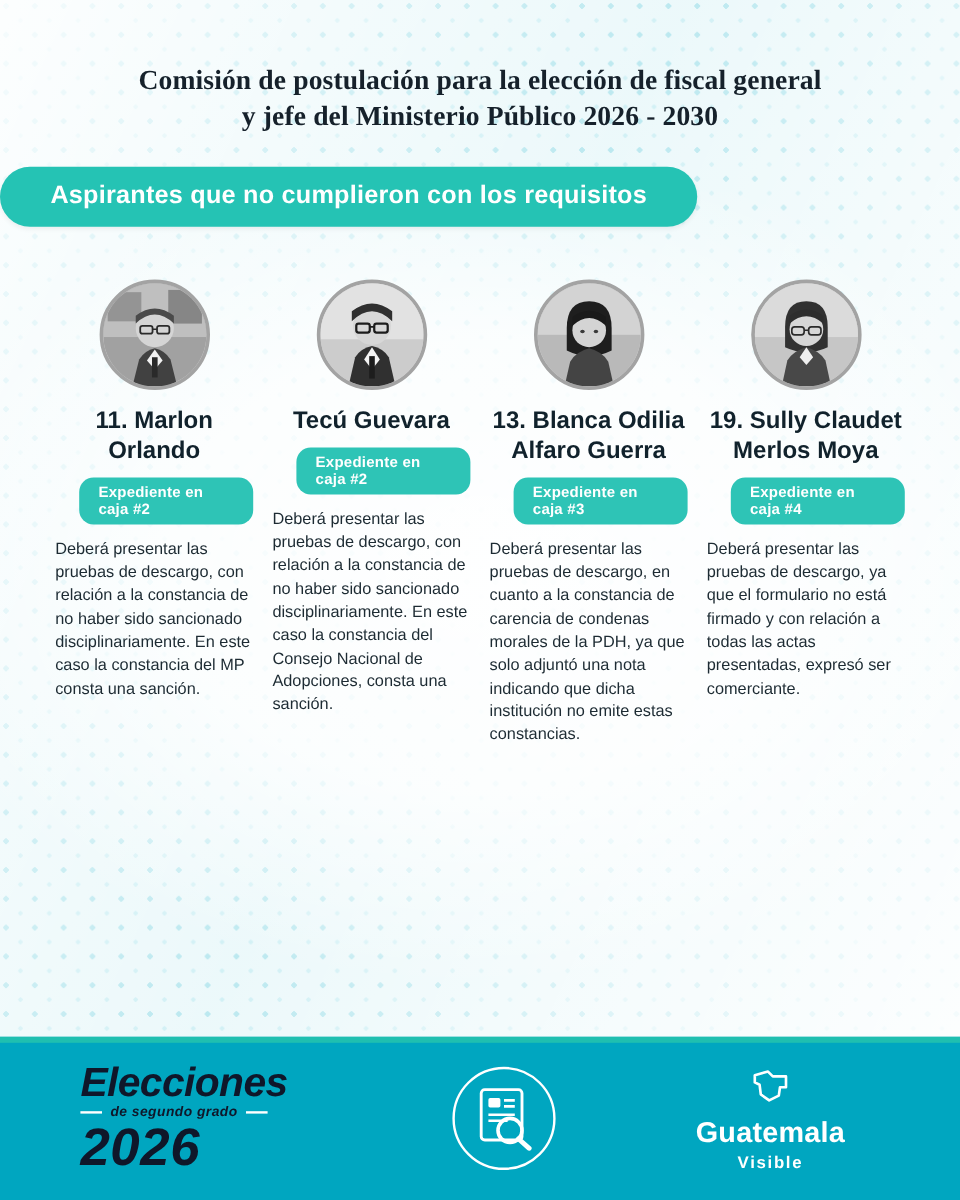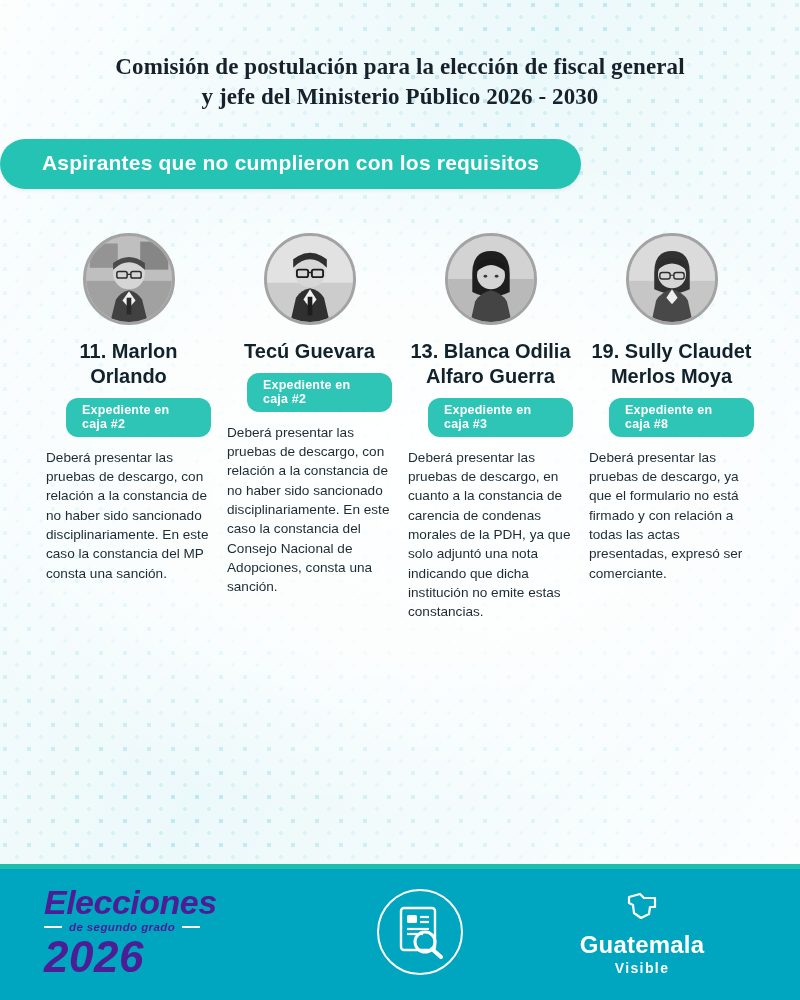--- a/index.html
+++ b/index.html
@@ -128,22 +128,22 @@
     z-index: 3;
   }
   .footer-strip {
     position: absolute;
     left: 0; right: 0; top: 0;
     height: 5px;
     background: #1fbfb0;
   }
   .footer-left {
     flex: 0 0 340px;
-    padding-left: 44px;
-    color: #4c1d95;
+    padding-left: 67px;
+    color: #0f172a;
   }
   .fl-1 {
     font-size: 34px;
     font-weight: bold;
     font-style: italic;
     letter-spacing: -0.5px;
     line-height: 1;
   }
   .fl-2 {
     display: flex; align-items: center; gap: 7px;
@@ -276,21 +276,21 @@
           <rect x="48" y="39" width="11" height="7" rx="2.5" fill="none" stroke="#2b2b2b" stroke-width="1.5"></rect>
           <line x1="44" y1="42" x2="48" y2="42" stroke="#2b2b2b" stroke-width="1.3"></line>
           <path d="M46 57 q-12 3 -17 12 l-5 23 h44 l-5 -23 q-5 -9 -17 -12 z" fill="#44494d"></path>
           <path d="M46 57 l-6 9 6 7 6 -7 z" fill="#efefef"></path>
         </svg>
       </div>
       <div class="name">
         <div>19. Sully Claudet</div>
         <div>Merlos Moya</div>
       </div>
-      <div class="chip">Expediente en caja #8</div>
+      <div class="chip">Expediente en caja #4</div>
       <div class="desc">Deberá presentar las pruebas de descargo, ya que el formulario no está firmado y con relación a todas las actas presentadas, expresó ser comerciante.</div>
     </div>
 
   </div>
 
   <div class="footer">
     <div class="footer-strip"></div>
 
     <div class="footer-left">
       <div class="fl-1">Elecciones</div>

